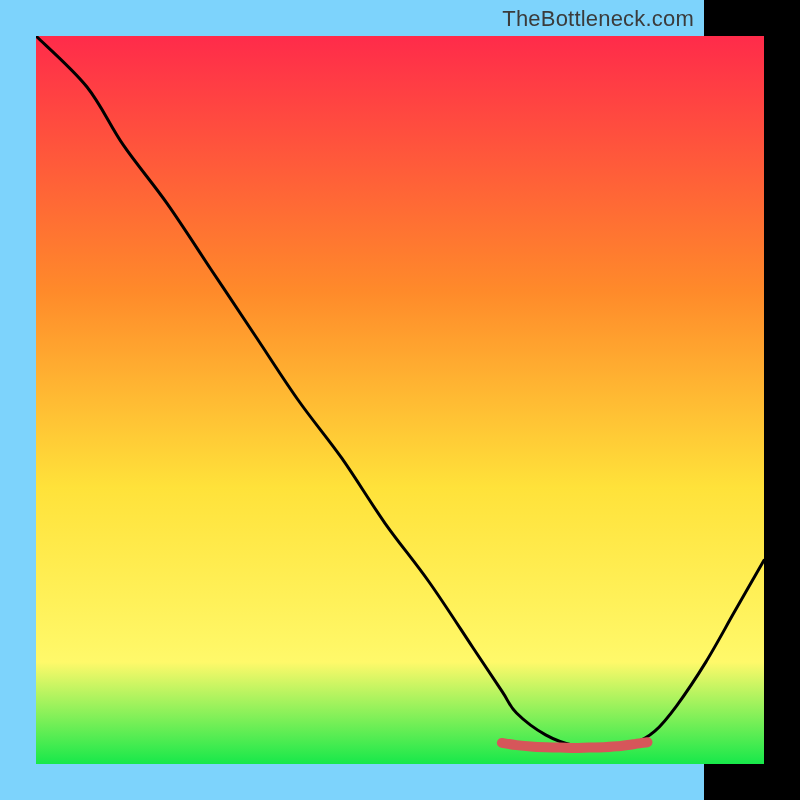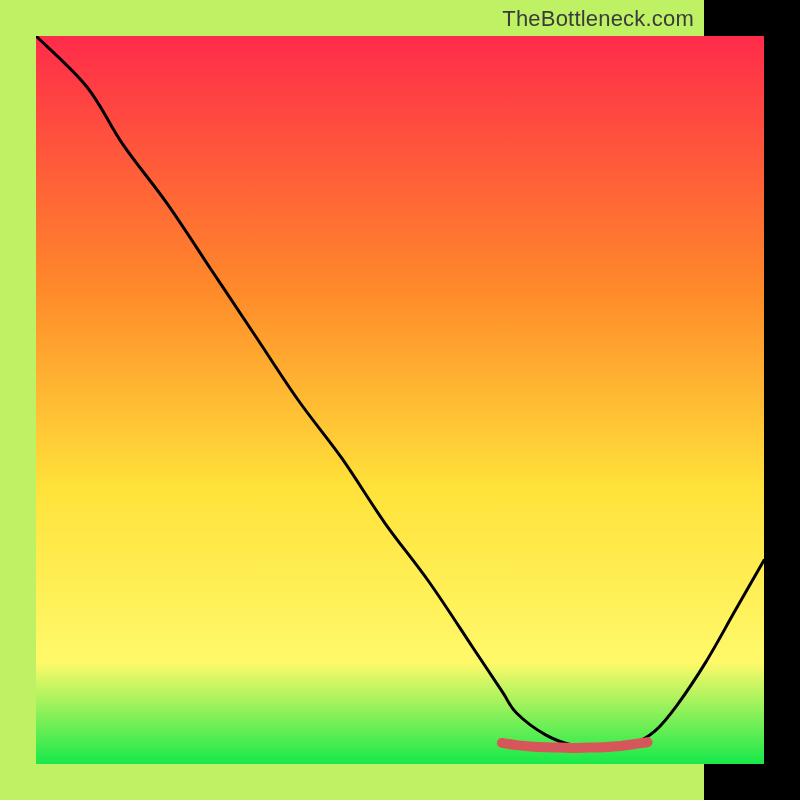--- a/index.html
+++ b/index.html
@@ -1,21 +1,21 @@
 <!DOCTYPE html>
 <html><head>
 <meta charset="utf-8">
 <style>
   * { margin: 0; padding: 0; box-sizing: border-box; }
   html, body { width: 800px; height: 800px; overflow: hidden; background: #000; }
   .container {
     position: relative;
     width: 704px;
     height: 800px;
-    background: #bef264;
+    background: #7dd3fc;
   }
   .watermark {
     position: absolute;
     top: 6px;
     right: 10px;
     font-family: Arial, Helvetica, sans-serif;
     font-size: 22px;
     font-weight: 500;
     color: #3b3b3b;
     letter-spacing: 0.2px;

